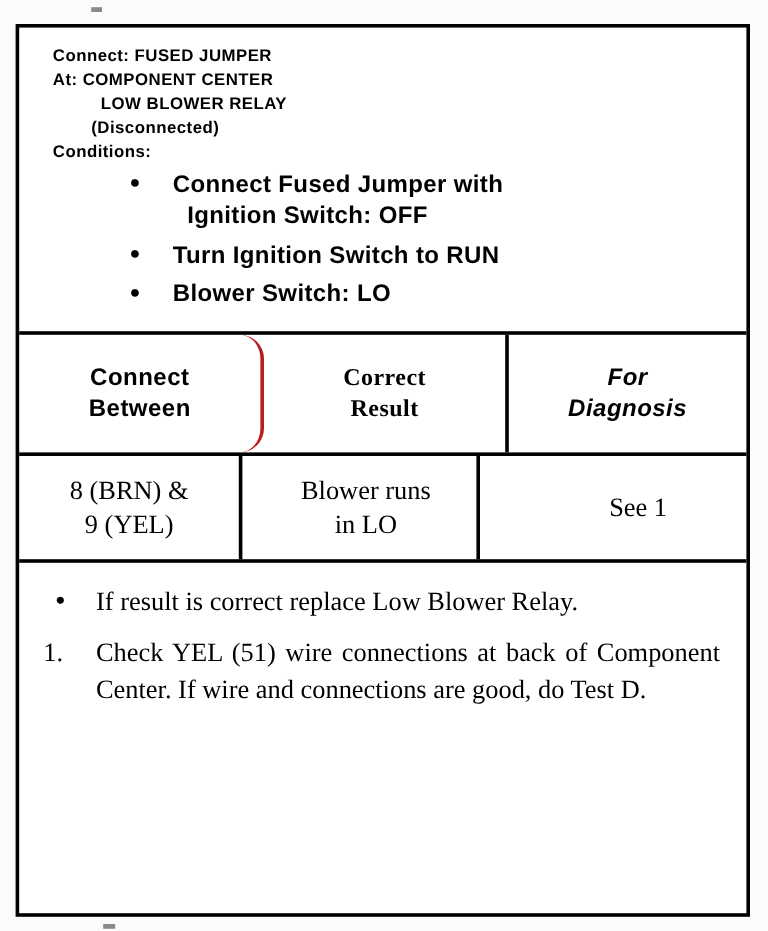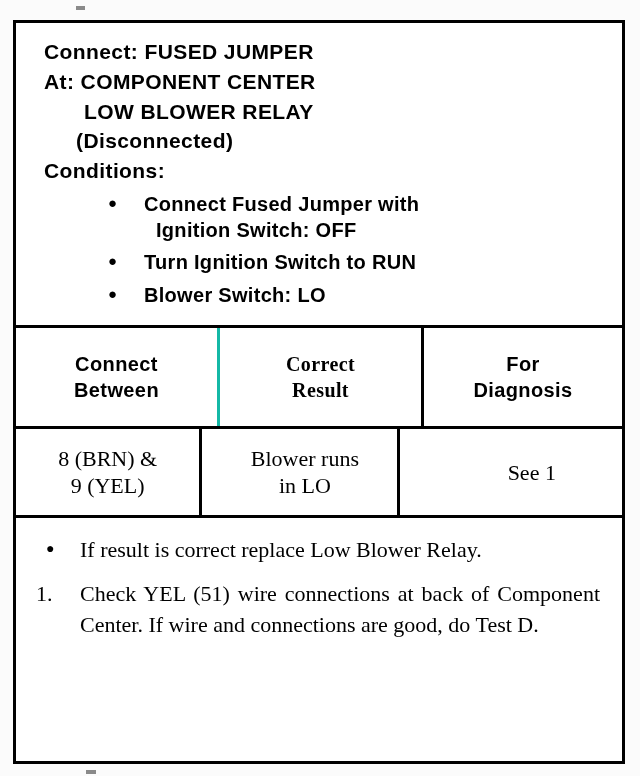--- a/index.html
+++ b/index.html
@@ -36,21 +36,21 @@
     background: #ffffff;
   }
 
   
   .header-block {
     padding: 14px 0 10px 0;
     border-bottom: 3px solid #000000;
   }
   .hdr-line {
     font-weight: bold;
-    font-size: 21px;
+    font-size: 14px;
     letter-spacing: 0.4px;
     line-height: 1.42;
     padding-left: 28px;
     white-space: nowrap;
   }
   .hdr-line.indent1 { padding-left: 68px; }
   .hdr-line.indent2 { padding-left: 60px; }
 
   .cond-list {
     margin: 6px 0 0 0;
@@ -89,23 +89,23 @@
   .col-head-cell {
     display: flex;
     align-items: center;
     justify-content: center;
     text-align: center;
     font-weight: bold;
     font-size: 20px;
     line-height: 1.3;
     letter-spacing: 0.4px;
   }
-  .col-head-cell.c1 { width: 33.5%; border-right: 3px solid #14b8a6; }
+  .col-head-cell.c1 { width: 33.5%; border-right: 3px solid #b91c1c; border-radius: 20px; }
   .col-head-cell.c2 { width: 33.5%; border-right: 3px solid #000000; font-family: Liberation Serif, serif; }
-  .col-head-cell.c3 { width: 33%; }
+  .col-head-cell.c3 { width: 33%; font-style: italic; }
 
   
   .data-row {
     display: flex;
     border-bottom: 3px solid #000000;
     height: 86px;
     font-family: "Liberation Serif", serif;
     gap: 11px;
   }
   .data-cell {

